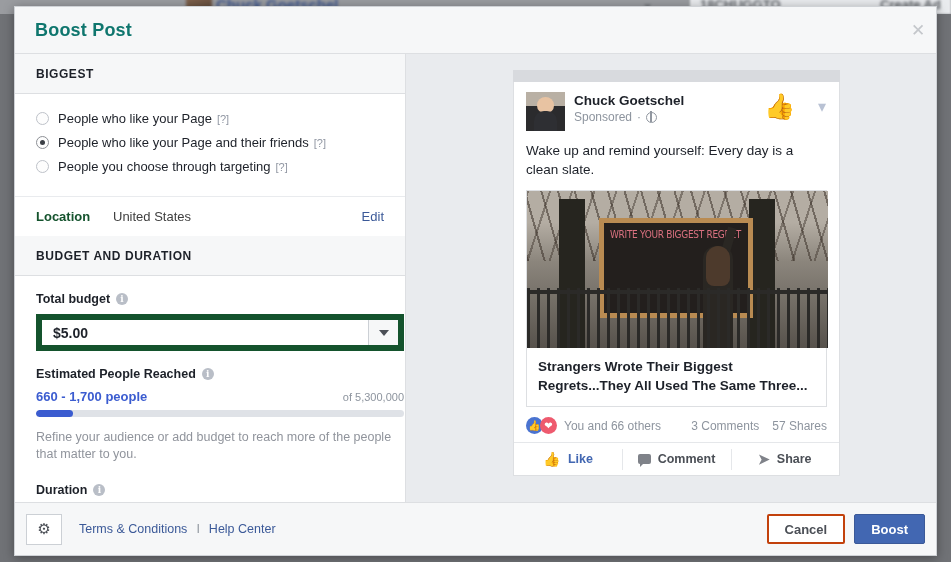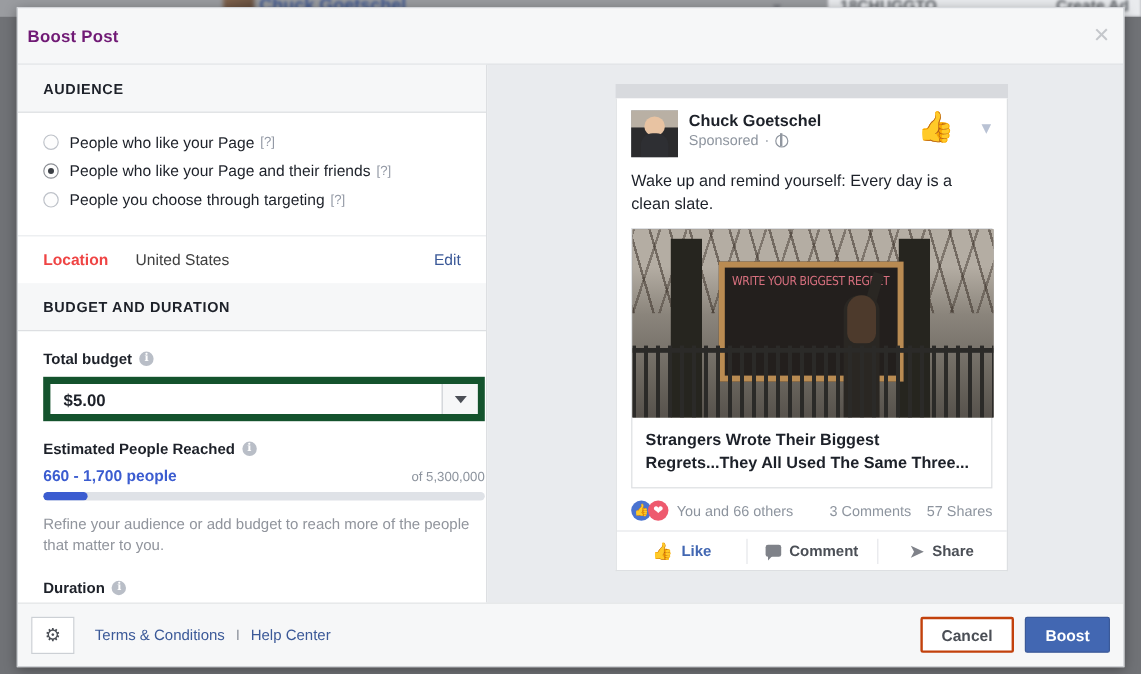--- a/index.html
+++ b/index.html
@@ -63,22 +63,22 @@
   }
 
   .modal-header {
     height: 47px; flex: 0 0 47px;
     background: #f6f7f8;
     border-bottom: 1px solid #dddfe2;
     display: flex; align-items: center;
     position: relative;
   }
   .modal-title {
-    margin-left: 8px;
-    font-size: 14px; font-weight: bold; color: #701a75;
+    margin-left: 20px;
+    font-size: 18px; font-weight: bold; color: #0f766e;
     letter-spacing: .2px;
   }
   .close-btn {
     position: absolute; right: 9px; top: 14px;
     width: 18px; height: 18px;
     color: #c4c7cb; font-size: 17px; line-height: 18px;
     text-align: center; cursor: pointer;
     font-family: "DejaVu Sans", sans-serif;
   }
 
@@ -126,21 +126,21 @@
     cursor: pointer;
   }
 
   .location-row {
     display: flex; align-items: center;
     height: 40px;
     padding: 0 21px;
     border-top: 1px solid #e9ebee;
     margin-top: 10px;
   }
-  .loc-label { font-size: 13px; font-weight: bold; color: #ef4444; width: 62px; }
+  .loc-label { font-size: 13px; font-weight: bold; color: #14532d; width: 62px; }
   .loc-value { font-size: 13px; color: #404040; margin-left: 15px; }
   .loc-edit {
     margin-left: auto; font-size: 13px; color: #3b5998; cursor: pointer;
   }
 
   .field-block { padding: 16px 21px 0 21px; }
   .field-label {
     font-size: 12.5px; font-weight: bold; color: #1d2129;
     display: flex; align-items: center; margin-bottom: 8px;
   }
@@ -397,21 +397,21 @@
   <div class="modal-header">
     <div class="modal-title">Boost Post</div>
     <div class="close-btn">✕</div>
   </div>
 
   <div class="modal-body">
 
     <div class="form-col">
 
       <div class="section-head top">
-        <span>AUDIENCE</span>
+        <span>BIGGEST</span>
       </div>
 
       <div class="radios">
         <div class="radio-row">
           <span class="radio"></span>
           <span class="radio-label">People who like your Page</span>
           <span class="qmark">[?]</span>
         </div>
         <div class="radio-row">
           <span class="radio checked"></span>

